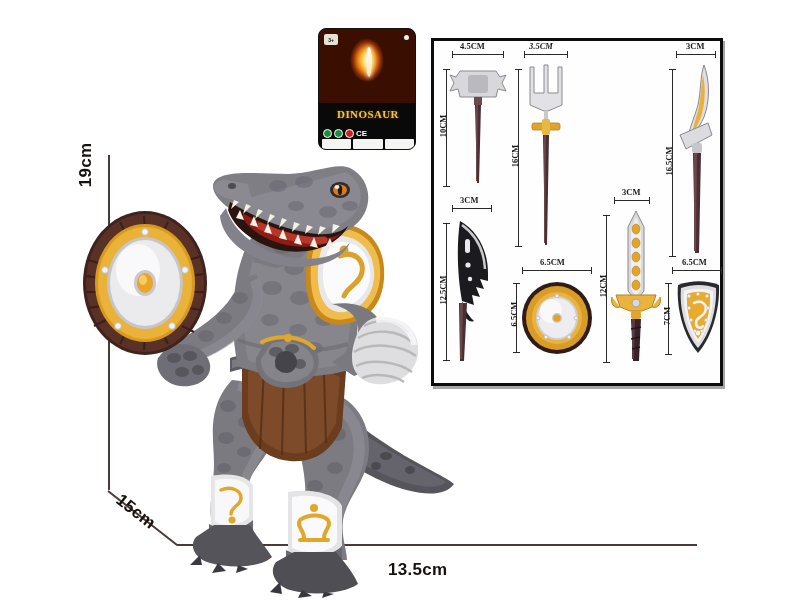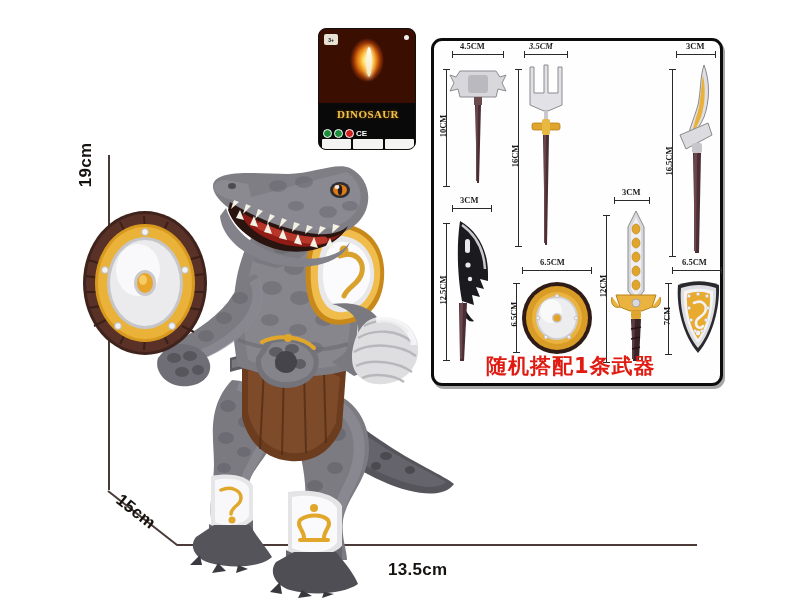--- a/index.html
+++ b/index.html
@@ -36,21 +36,21 @@
   }
   .rot-90 { transform: rotate(-90deg); transform-origin: 50% 50%; }
 
   
   #weapons-panel {
     position: absolute;
     left: 431px; top: 38px;
     width: 292px; height: 348px;
     background: #fefefe;
     border: 3px solid #0c0c0c;
-    border-radius: 11px;
+    border-radius: 0;
     box-shadow: 2px 3px 0 rgba(0,0,0,.35);
   }
   .wslot { position: absolute; }
   .wtop-dim, .wside-dim { position: absolute; color:#1a1a1a; font-size: 8.5px; font-weight: 700;
      font-family: "Liberation Serif", serif; white-space: nowrap; }
   .wside-dim { transform: rotate(-90deg); transform-origin: 50% 50%; }
   .tick-h { position:absolute; height:1px; background:#2a2a2a; }
   .tick-h::before, .tick-h::after {
     content:""; position:absolute; top:-3px; width:1px; height:7px; background:#2a2a2a;
   }
@@ -589,15 +589,14 @@
           <circle cx="19" cy="41" r="1.6"></circle>
             <circle cx="34" cy="41" r="1.6"></circle>
           <circle cx="23" cy="52" r="1.5"></circle>
             <circle cx="30" cy="52" r="1.5"></circle>
         </g>
       </svg>
     </div>
 
   </div>
 
-  <div class="cn-note">随机搭配1条武器</div>
 
 </div>
 
 </body></html>

